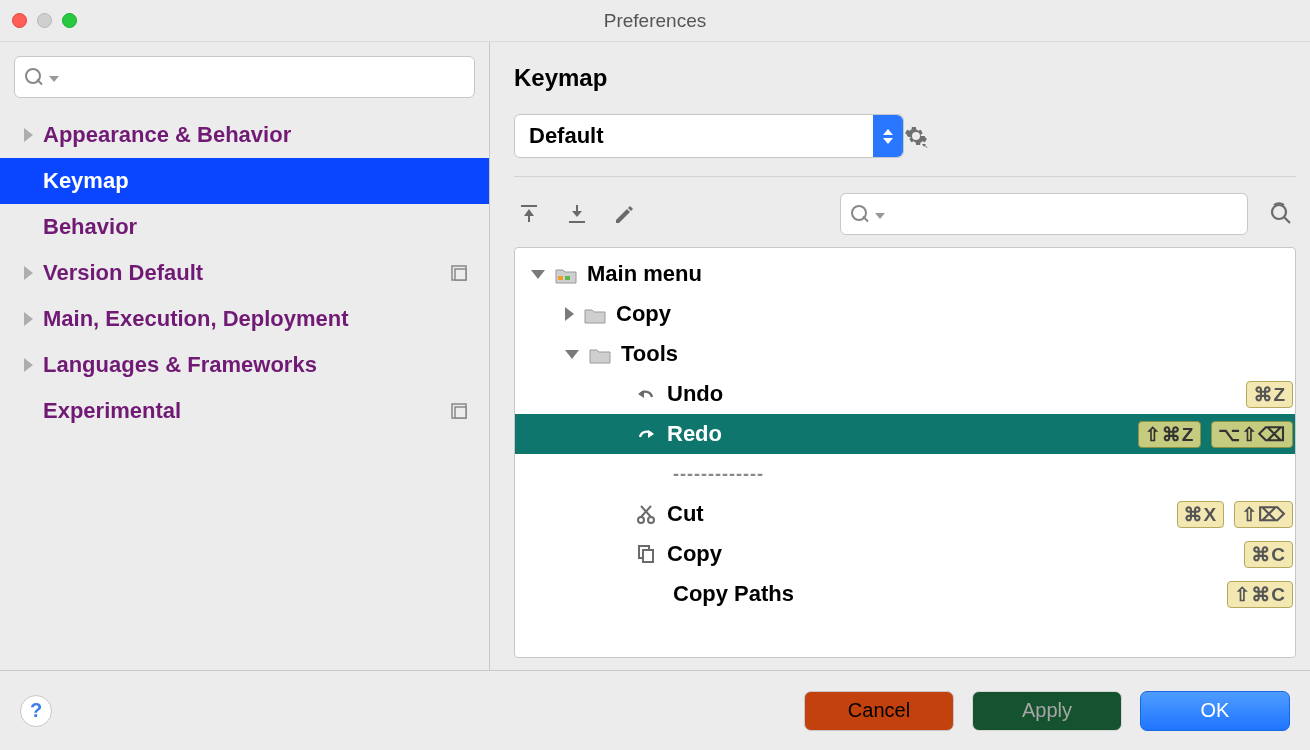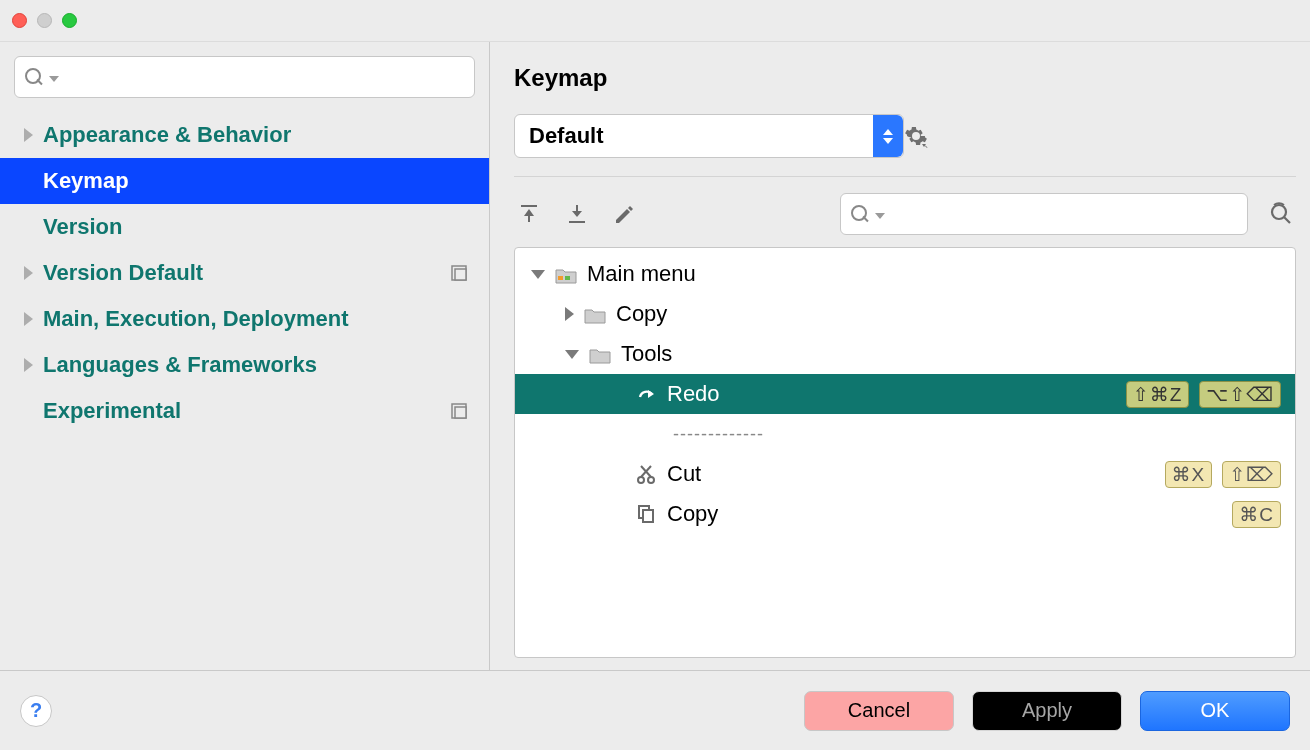--- a/index.html
+++ b/index.html
@@ -43,21 +43,21 @@
   display: flex; align-items: center; padding: 0 10px; gap: 4px;
 }
 .mag { width: 18px; height: 18px; position: relative; }
 .mag::before { content: ""; position: absolute; width: 12px; height: 12px; border: 2px solid #888; border-radius: 50%; left: 0; top: 0; }
 .mag::after { content: ""; position: absolute; width: 7px; height: 2px; background: #888; transform: rotate(45deg); left: 11px; top: 13px; }
 .mag-drop { width: 0; height: 0; border-left: 5px solid transparent; border-right: 5px solid transparent; border-top: 6px solid #9a9a9a; margin-left: 2px; margin-top: 4px; }
 .search-input { border: none; outline: none; flex: 1; font-size: 18px; background: transparent; }
 .nav { list-style: none; }
 .nav-item {
   height: 46px; display: flex; align-items: center; padding: 0 16px 0 24px;
-  font-size: 22px; font-weight: 700; color: #0f766e; cursor: pointer; gap: 10px;
+  font-size: 22px; font-weight: 700; color: #701a75; cursor: pointer; gap: 10px;
   position: relative;
 }
 .nav-item .arrow-exp { width: 0; height: 0; border-top: 7px solid transparent; border-bottom: 7px solid transparent; border-left: 9px solid #adadad; }
 .nav-item .arrow-none { width: 9px; }
 .nav-item.selected { background: #0a46ff; color: #fff; }
 .nav-item .side-icon {
   position: absolute; right: 20px; width: 20px; height: 20px;
 }
 .nav-item .side-icon svg { width: 20px; height: 20px; }
 .main { flex: 1; display: flex; flex-direction: column; padding: 22px 14px 12px 24px; min-width: 0; }
@@ -84,74 +84,75 @@
   width: 408px; height: 42px; background: #fff; border: 1px solid #c7c7c7; border-radius: 6px;
   display: flex; align-items: center; padding: 0 10px; gap: 4px;
 }
 .find-shortcut { width: 30px; height: 30px; display: flex; align-items: center; justify-content: center; cursor: pointer; }
 .find-shortcut svg { width: 26px; height: 26px; }
 .tree {
   flex: 1; background: #fff; border: 1px solid #c7c7c7; border-radius: 4px;
   overflow: hidden; padding-top: 6px;
 }
 .tree-row {
-  height: 40px; display: flex; align-items: center; padding: 0 14px 0 0;
-  font-size: 22px; gap: 10px; cursor: pointer;
+  height: 40px; display: flex; align-items: center; padding: 0 2px 0 0;
+  font-size: 22px; gap: 10px; cursor: pointer; font-weight: bold;
 }
 .tree-row.selected { background: #0f766e; color: #fff; }
 .indent { display: inline-block; }
 .tri-down { width: 0; height: 0; border-left: 7px solid transparent; border-right: 7px solid transparent; border-top: 9px solid #7a7a7a; }
 .tri-right { width: 0; height: 0; border-top: 7px solid transparent; border-bottom: 7px solid transparent; border-left: 9px solid #7a7a7a; }
 .folder-icon { width: 22px; height: 18px; }
 .row-icon { width: 22px; height: 22px; display: flex; align-items: center; justify-content: center; }
 .row-label { flex: 1; }
 .divider-text { color: #888; letter-spacing: 1px; font-size: 18px; }
 .shortcuts { display: flex; gap: 10px; font-family: -apple-system, Arial, sans-serif; }
 .sc { background: #f3e7b2; border: 1px solid #b5a95f; border-radius: 4px; padding: 1px 6px; font-size: 19px; color: #555; letter-spacing: 1px; display: flex; align-items: center; }
 .tree-row.selected .sc { background: #c5cc7f; border-color: #8a9246; color: #333; }
 .footer {
   height: 80px; border-top: 1px solid #c9c9c9; display: flex; align-items: center; padding: 0 20px; gap: 18px; background: #ececec;
 }
 .help-btn { width: 32px; height: 32px; border-radius: 50%; border: 1px solid #c7c7c7; background: #fff; display: flex; align-items: center; justify-content: center; color: #3a7ef0; font-size: 20px; font-weight: 600; cursor: pointer; }
 .footer .spacer { flex: 1; }
 .btn { height: 40px; min-width: 150px; border-radius: 7px; font-size: 20px; display: flex; align-items: center; justify-content: center; cursor: pointer; }
-.btn-default { background: #fca5a5; border: 1px solid #c7c7c7; }
-.btn-disabled { background: #000000; border: 1px solid #d6d6d6; color: #a6a6a6; cursor: default; }
+.btn-default { background: #c2410c; border: 1px solid #c7c7c7; }
+.btn-disabled { background: #14532d; border: 1px solid #d6d6d6; color: #a6a6a6; cursor: default; }
 .btn-primary { background: linear-gradient(#4f9cff, #1f75ff); color: #fff; border: 1px solid #1a66e0; }
 </style>
 </head>
 <body>
 
 <div class="titlebar">
   <div class="traffic-lights">
     <div class="traffic-light tl-red"></div>
     <div class="traffic-light tl-yellow"></div>
     <div class="traffic-light tl-green"></div>
   </div>
+  <div class="title-text">Preferences</div>
 </div>
 
 <div class="content">
   <div class="sidebar">
     <div class="search-box">
       <span class="mag"></span>
       <span class="mag-drop"></span>
       <input class="search-input" placeholder="" style="">
     </div>
     <ul class="nav">
       <li class="nav-item">
         <span class="arrow-exp"></span>
         <span>Appearance &amp; Behavior</span>
       </li>
       <li class="nav-item selected">
         <span class="arrow-none"></span>
         <span>Keymap</span>
       </li>
       <li class="nav-item">
         <span class="arrow-none"></span>
-        <span>Version</span>
+        <span>Behavior</span>
       </li>
       <li class="nav-item">
         <span class="arrow-exp"></span>
         <span>Version Default</span>
         <span class="side-icon">
           <svg viewBox="0 0 20 20">
               <rect x="3" y="3" width="14" height="14" fill="none" stroke="#888" stroke-width="1.5"></rect>
               <rect x="6" y="6" width="11" height="11" fill="#ececec" stroke="#888" stroke-width="1.5"></rect>
             </svg>
         </span>
@@ -258,20 +259,33 @@
       <div class="tree-row">
         <span class="indent" style="width:40px"></span>
         <span class="tri-down"></span>
         <span class="folder-icon">
           <svg viewBox="0 0 22 18">
               <path d="M1 3h7l2 2h11v11H1z" fill="#cfcfcf" stroke="#9a9a9a"></path>
             </svg>
         </span>
         <span class="row-label">Tools</span>
       </div>
+      <div class="tree-row">
+        <span class="indent" style="width:110px"></span>
+        <span class="row-icon">
+          <svg viewBox="0 0 22 22">
+              <path d="M5 11a7 7 0 0 1 12 3" fill="none" stroke="#6a6a6a" stroke-width="2.4"></path>
+              <polygon points="3,11 9,7 9,15" fill="#6a6a6a"></polygon>
+            </svg>
+        </span>
+        <span class="row-label">Undo</span>
+        <span class="shortcuts">
+          <span class="sc">⌘Z</span>
+        </span>
+      </div>
       <div class="tree-row selected">
         <span class="indent" style="width:110px"></span>
         <span class="row-icon">
           <svg viewBox="0 0 22 22">
               <path d="M17 11a7 7 0 0 0-12 3" fill="none" stroke="#fff" stroke-width="2.4"></path>
               <polygon points="19,11 13,7 13,15" fill="#fff"></polygon>
             </svg>
         </span>
         <span class="row-label">Redo</span>
         <span class="shortcuts">
@@ -305,20 +319,27 @@
           <svg viewBox="0 0 22 22">
               <rect x="4" y="3" width="10" height="12" fill="none" stroke="#6a6a6a" stroke-width="2"></rect>
               <rect x="8" y="7" width="10" height="12" fill="#fff" stroke="#6a6a6a" stroke-width="2"></rect>
             </svg>
         </span>
         <span class="row-label">Copy</span>
         <span class="shortcuts">
           <span class="sc">⌘C</span>
         </span>
       </div>
+      <div class="tree-row">
+        <span class="indent" style="width:148px"></span>
+        <span class="row-label">Copy Paths</span>
+        <span class="shortcuts">
+          <span class="sc">⇧⌘C</span>
+        </span>
+      </div>
     </div>
   </div>
 </div>
 
 <div class="footer">
   <div class="help-btn">?</div>
   <div class="spacer"></div>
   <div class="btn btn-default">Cancel</div>
   <div class="btn btn-disabled">Apply</div>
   <div class="btn btn-primary">OK</div>

